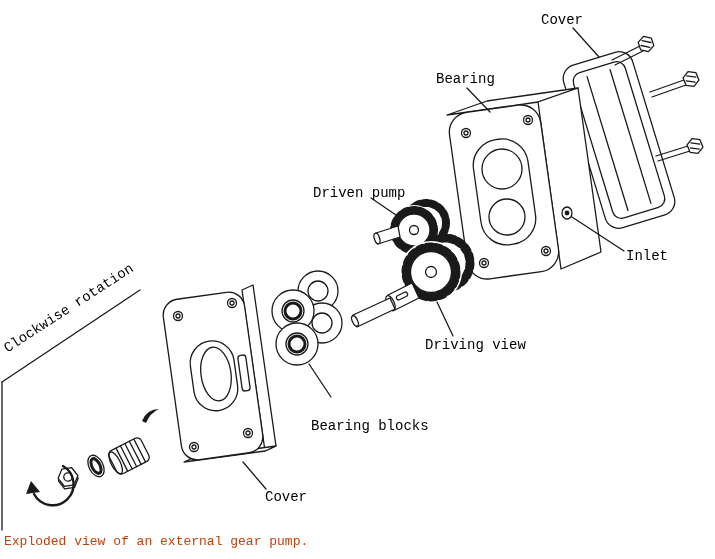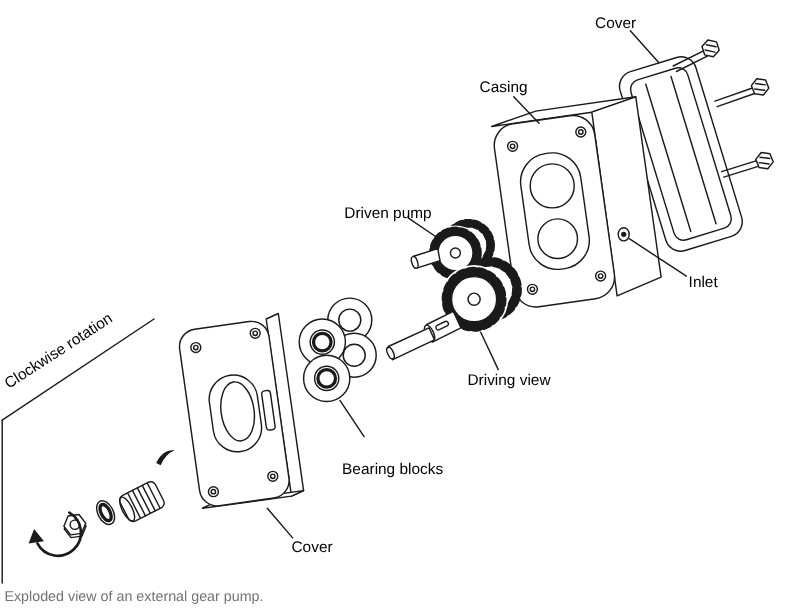--- a/index.html
+++ b/index.html
@@ -1,41 +1,41 @@
 <!DOCTYPE html>
 <html style="--line: #1a1a1a; --bg: #ffffff;"><head>
 <meta charset="utf-8">
 <style>
   :root { --line:#1a1a1a; --bg:#ffffff; }
   * { box-sizing:border-box; }
   html,body { margin:0; padding:0; background:var(--bg); }
   .stage {
     position:relative; width:715px; height:559px;
     background:var(--bg); overflow:hidden;
-    font-family:Liberation Sans, sans-serif;
+    font-family:Liberation Mono, monospace;
   }
   .stage svg { position:absolute; left:0; top:0; }
   svg * { stroke:var(--line); fill:none; stroke-width:1.3; stroke-linecap:round; stroke-linejoin:round; }
   .s  { fill:none; stroke:var(--line); }
   .sw { fill:#fff; stroke:var(--line); }
   .sf { fill:var(--line); stroke:none; }
   .s3 { fill:none; stroke:var(--line); stroke-width:3; }
   .occ { fill:#fff; stroke:none; }
   .teeth    { fill:none; stroke:var(--line); stroke-width:9; stroke-dasharray:4.5 4.2; }
   .teeth-sm { fill:none; stroke:var(--line); stroke-width:8; stroke-dasharray:4 3.6; }
   .arrow { stroke-width:2.4; }
   .lbl {
     position:absolute; font-size:14px; line-height:1.2; color:#000;
     white-space:nowrap;
   }
   .lbl-rot {
     transform:rotate(-33deg); transform-origin:0 100%;
   }
   .caption {
-    position:absolute; left:4px; top:534px; font-size:13px; color:#737373;
+    position:absolute; left:4px; top:534px; font-size:13px; color:#c2410c;
     white-space:nowrap;
   }
 </style>
 </head>
 <body>
 
 <div class="stage">
 
   <svg width="715" height="559" viewBox="0 0 715 559">
 
@@ -189,21 +189,21 @@
       <line x1="467" y1="88" x2="490" y2="112"></line>
       <line x1="371" y1="198" x2="396" y2="215"></line>
       <line x1="624" y1="251" x2="572" y2="217"></line>
       <line x1="453" y1="336" x2="437" y2="302"></line>
       <line x1="331" y1="397" x2="309" y2="364"></line>
       <line x1="266" y1="489" x2="243" y2="462"></line>
     </g>
   </svg>
 
   <div class="lbl" style="left:541px; top:12px;">Cover</div>
-  <div class="lbl" style="left:436px; top:71px;">Casing</div>
+  <div class="lbl" style="left:436px; top:71px;">Bearing</div>
   <div class="lbl" style="left:313px; top:185px;">Driven pump</div>
   <div class="lbl" style="left:626px; top:248px;">Inlet</div>
   <div class="lbl" style="left:425px; top:337px;">Driving view</div>
   <div class="lbl" style="left:311px; top:398px;margin-top:20px;">Bearing blocks</div>
   <div class="lbl" style="left:265px; top:489px;">Cover</div>
   <div class="lbl lbl-rot" style="left:10px; top:340px;">Clockwise rotation</div>
 
   <div class="caption">Exploded view of an external gear pump.</div>
 </div>
 

